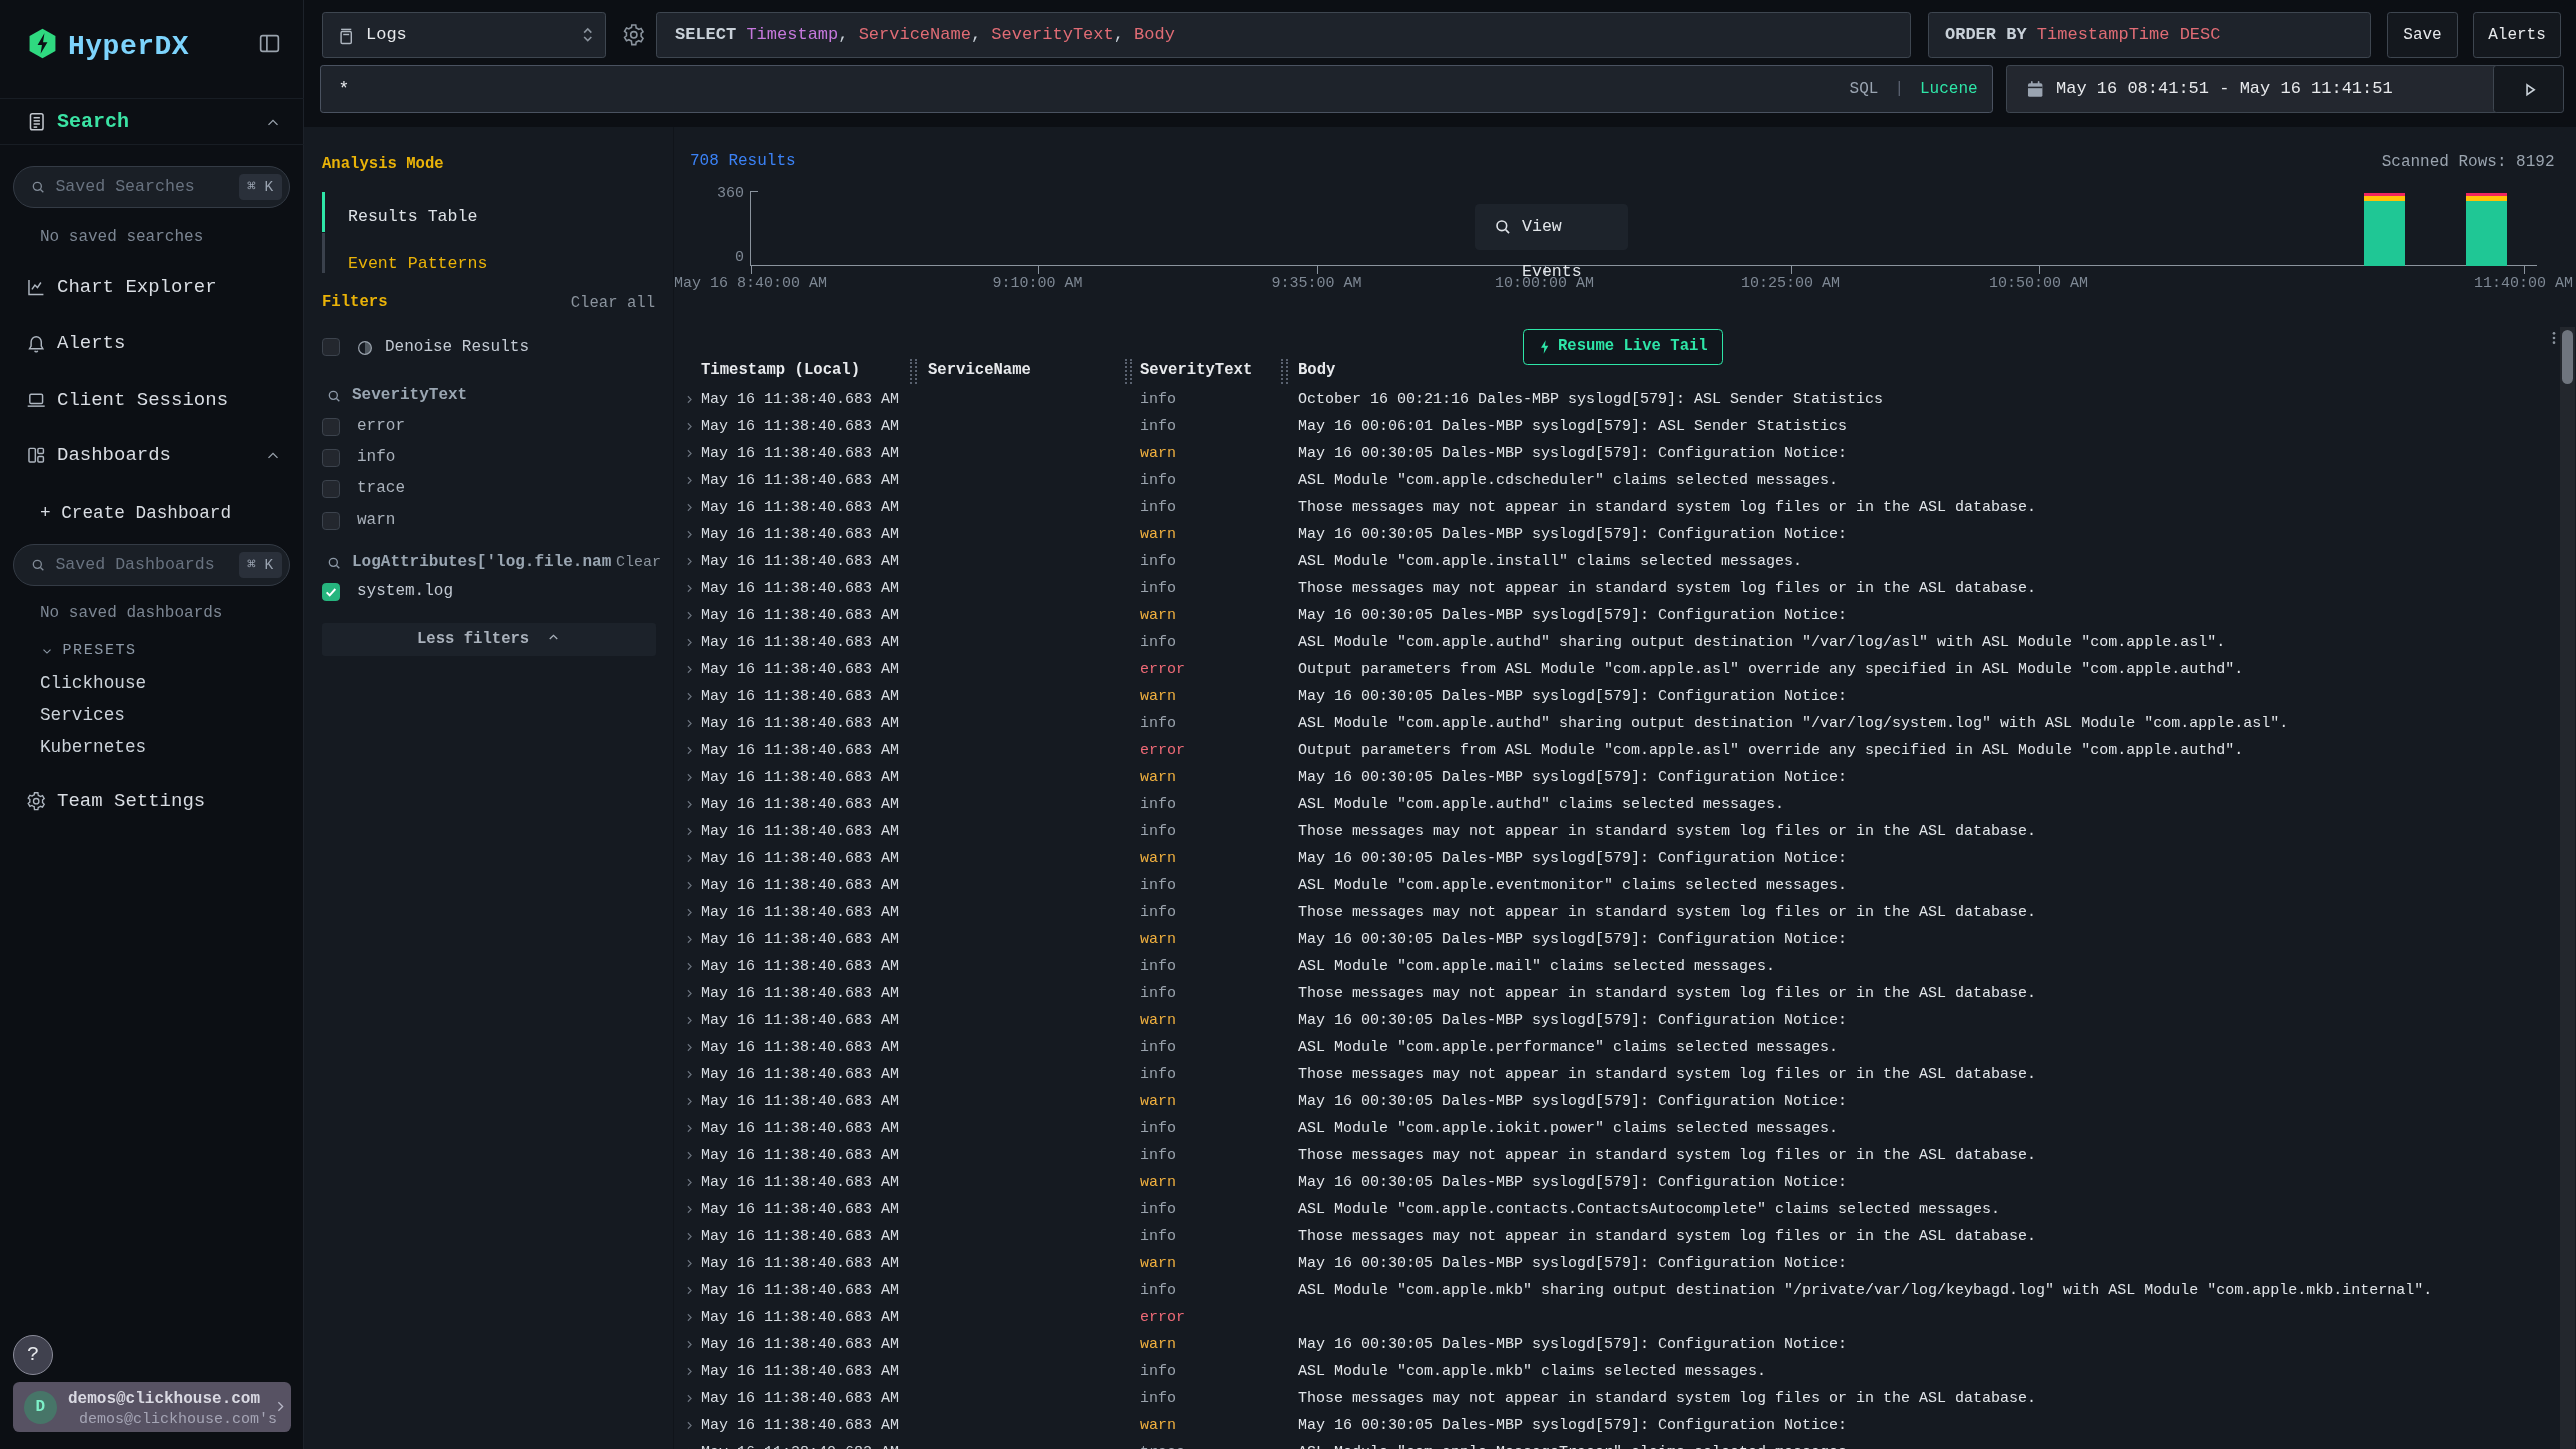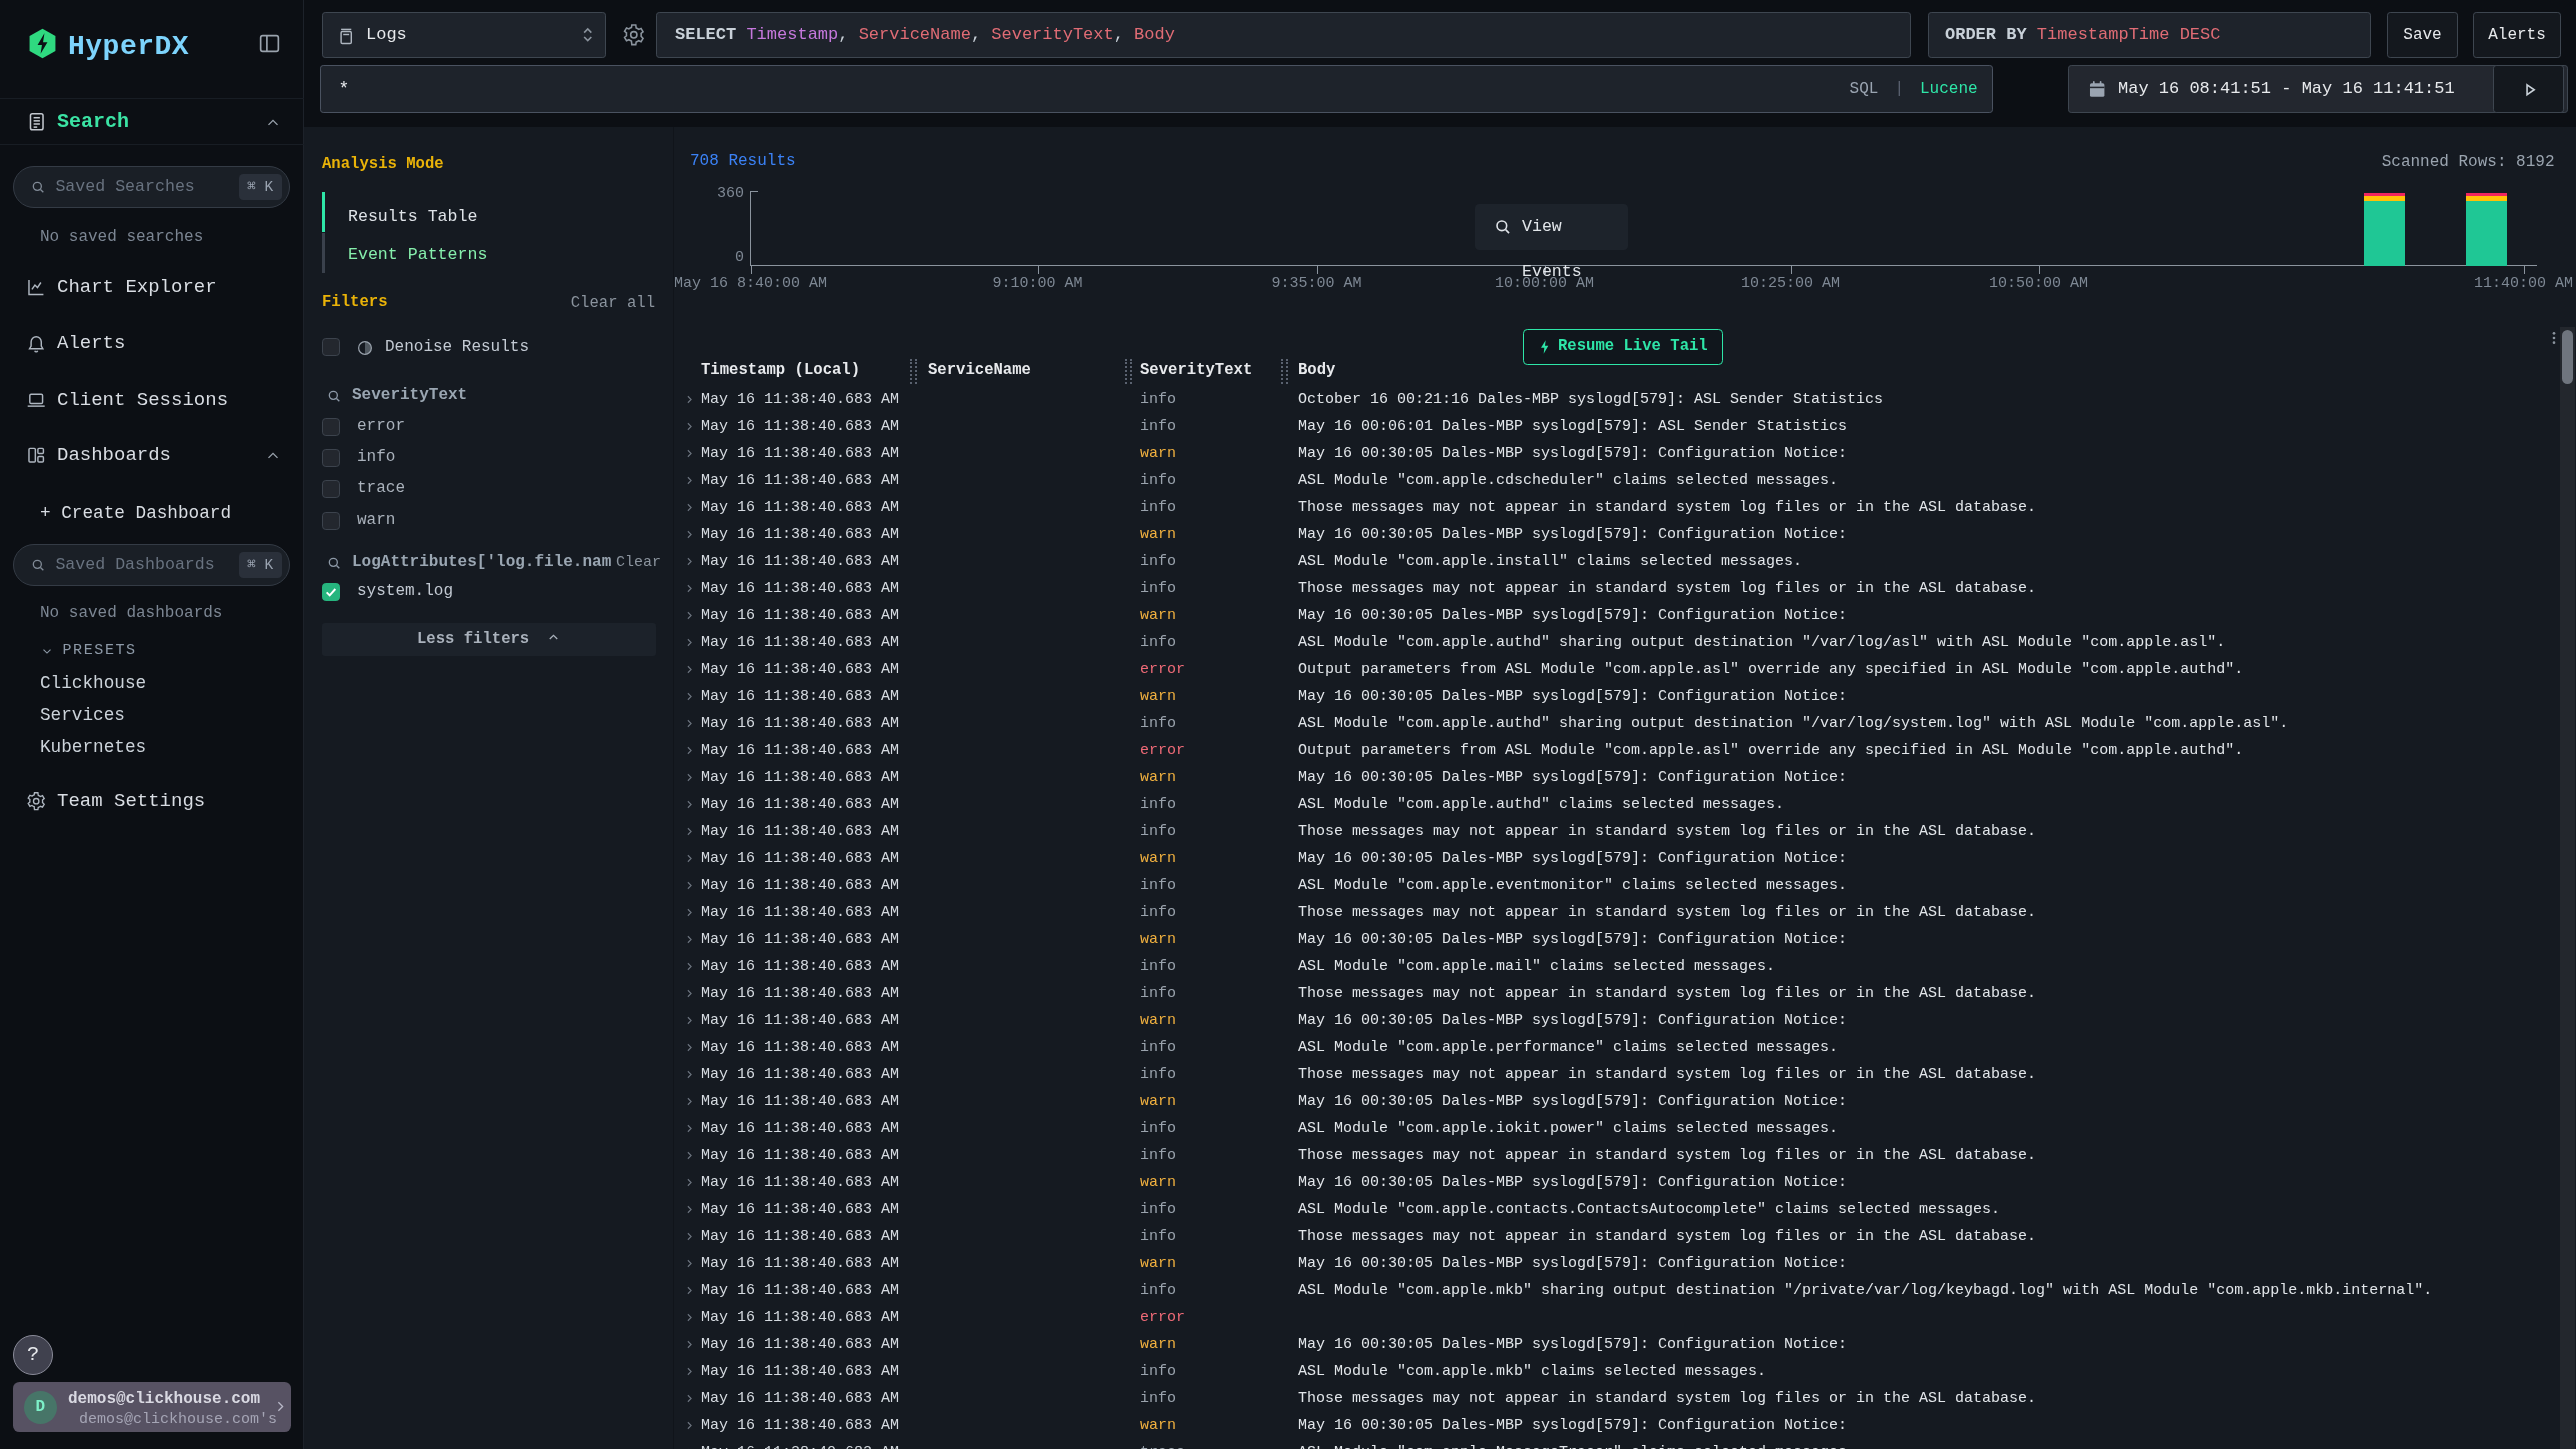--- a/index.html
+++ b/index.html
@@ -254,21 +254,21 @@
 
     <div class="field" style="left:15.6px;top:65px;width:1673px;height:48px;border-color:#4a5260;">
       <span class="abs" style="left:18px;top:0;line-height:46px;font-size:18px;color:#e8eaed;">*</span>
       <span class="abs" style="right:14px;top:0;line-height:46px;font-size:16px;white-space:nowrap;">
         <span style="color:#9aa4b1;">SQL</span>
         <span style="color:#5a6270;padding:0 6.4px;">|</span>
         <span style="color:#2ee6a8;">Lucene</span>
       </span>
     </div>
 
-    <div class="field" style="left:1764px;top:65px;width:500px;height:48px;background:#23272f;cursor:pointer;text-decoration:underline;">
+    <div class="field" style="left:1702px;top:65px;width:500px;height:48px;background:#23272f;cursor:pointer;text-decoration:underline;">
       <span class="abs" style="left:18px;top:13px;color:#9aa4b1;">
         <svg viewBox="0 0 24 24" width="20.4" height="20.4" fill="currentColor">
             <rect x="3.5" y="5" width="17" height="16" rx="2"></rect>
             <rect x="3.5" y="9" width="17" height="1.8" fill="#23272f"></rect>
             <rect x="7" y="2.5" width="2" height="4" rx="1"></rect>
             <rect x="15" y="2.5" width="2" height="4" rx="1"></rect>
           </svg>
       </span>
       <span class="abs" style="left:49px;top:0;line-height:46px;font-size:17px;color:#e8eaed;white-space:nowrap;">May 16 08:41:51 - May 16 11:41:51</span>
     </div>
@@ -281,21 +281,21 @@
       </span>
     </div>
   </header>
 
   <section id="filters">
     <div class="abs f-title" style="left:18px;top:28px;">Analysis Mode</div>
 
     <div class="abs" style="left:18px;top:65px;width:2.7px;height:40px;background:#2ee6a8;"></div>
     <div class="abs" style="left:18px;top:106px;width:2.7px;height:40px;background:#3a414c;"></div>
     <div class="mode-item" style="top:76px;color:#dfe3e8;">Results Table</div>
-    <div class="mode-item" style="top:114px;color:#86efac;">Event Patterns</div>
+    <div class="mode-item" style="top:123px;color:#eab308;">Event Patterns</div>
 
     <div class="abs f-title" style="left:18px;top:166px;">Filters</div>
     <div class="abs" style="right:18px;top:167px;font-size:15.6px;color:#8b949e;cursor:pointer;">Clear all</div>
 
     <div class="abs" style="left:0;top:209px;width:370px;height:23.6px;text-align:center;">
       <span class="chk" style="left:18px;top:2.1px;"></span>
       <span class="abs" style="left:52px;top:3.2px;color:#9aa3ad;">
         <svg viewBox="0 0 24 24" width="18" height="18" fill="none" stroke="currentColor" stroke-width="1.6">
             <circle cx="12" cy="12" r="8.5"></circle>
             <path d="M12 3.5a8.5 8.5 0 0 1 0 17z" fill="currentColor" opacity="0.45" stroke="none"></path>

